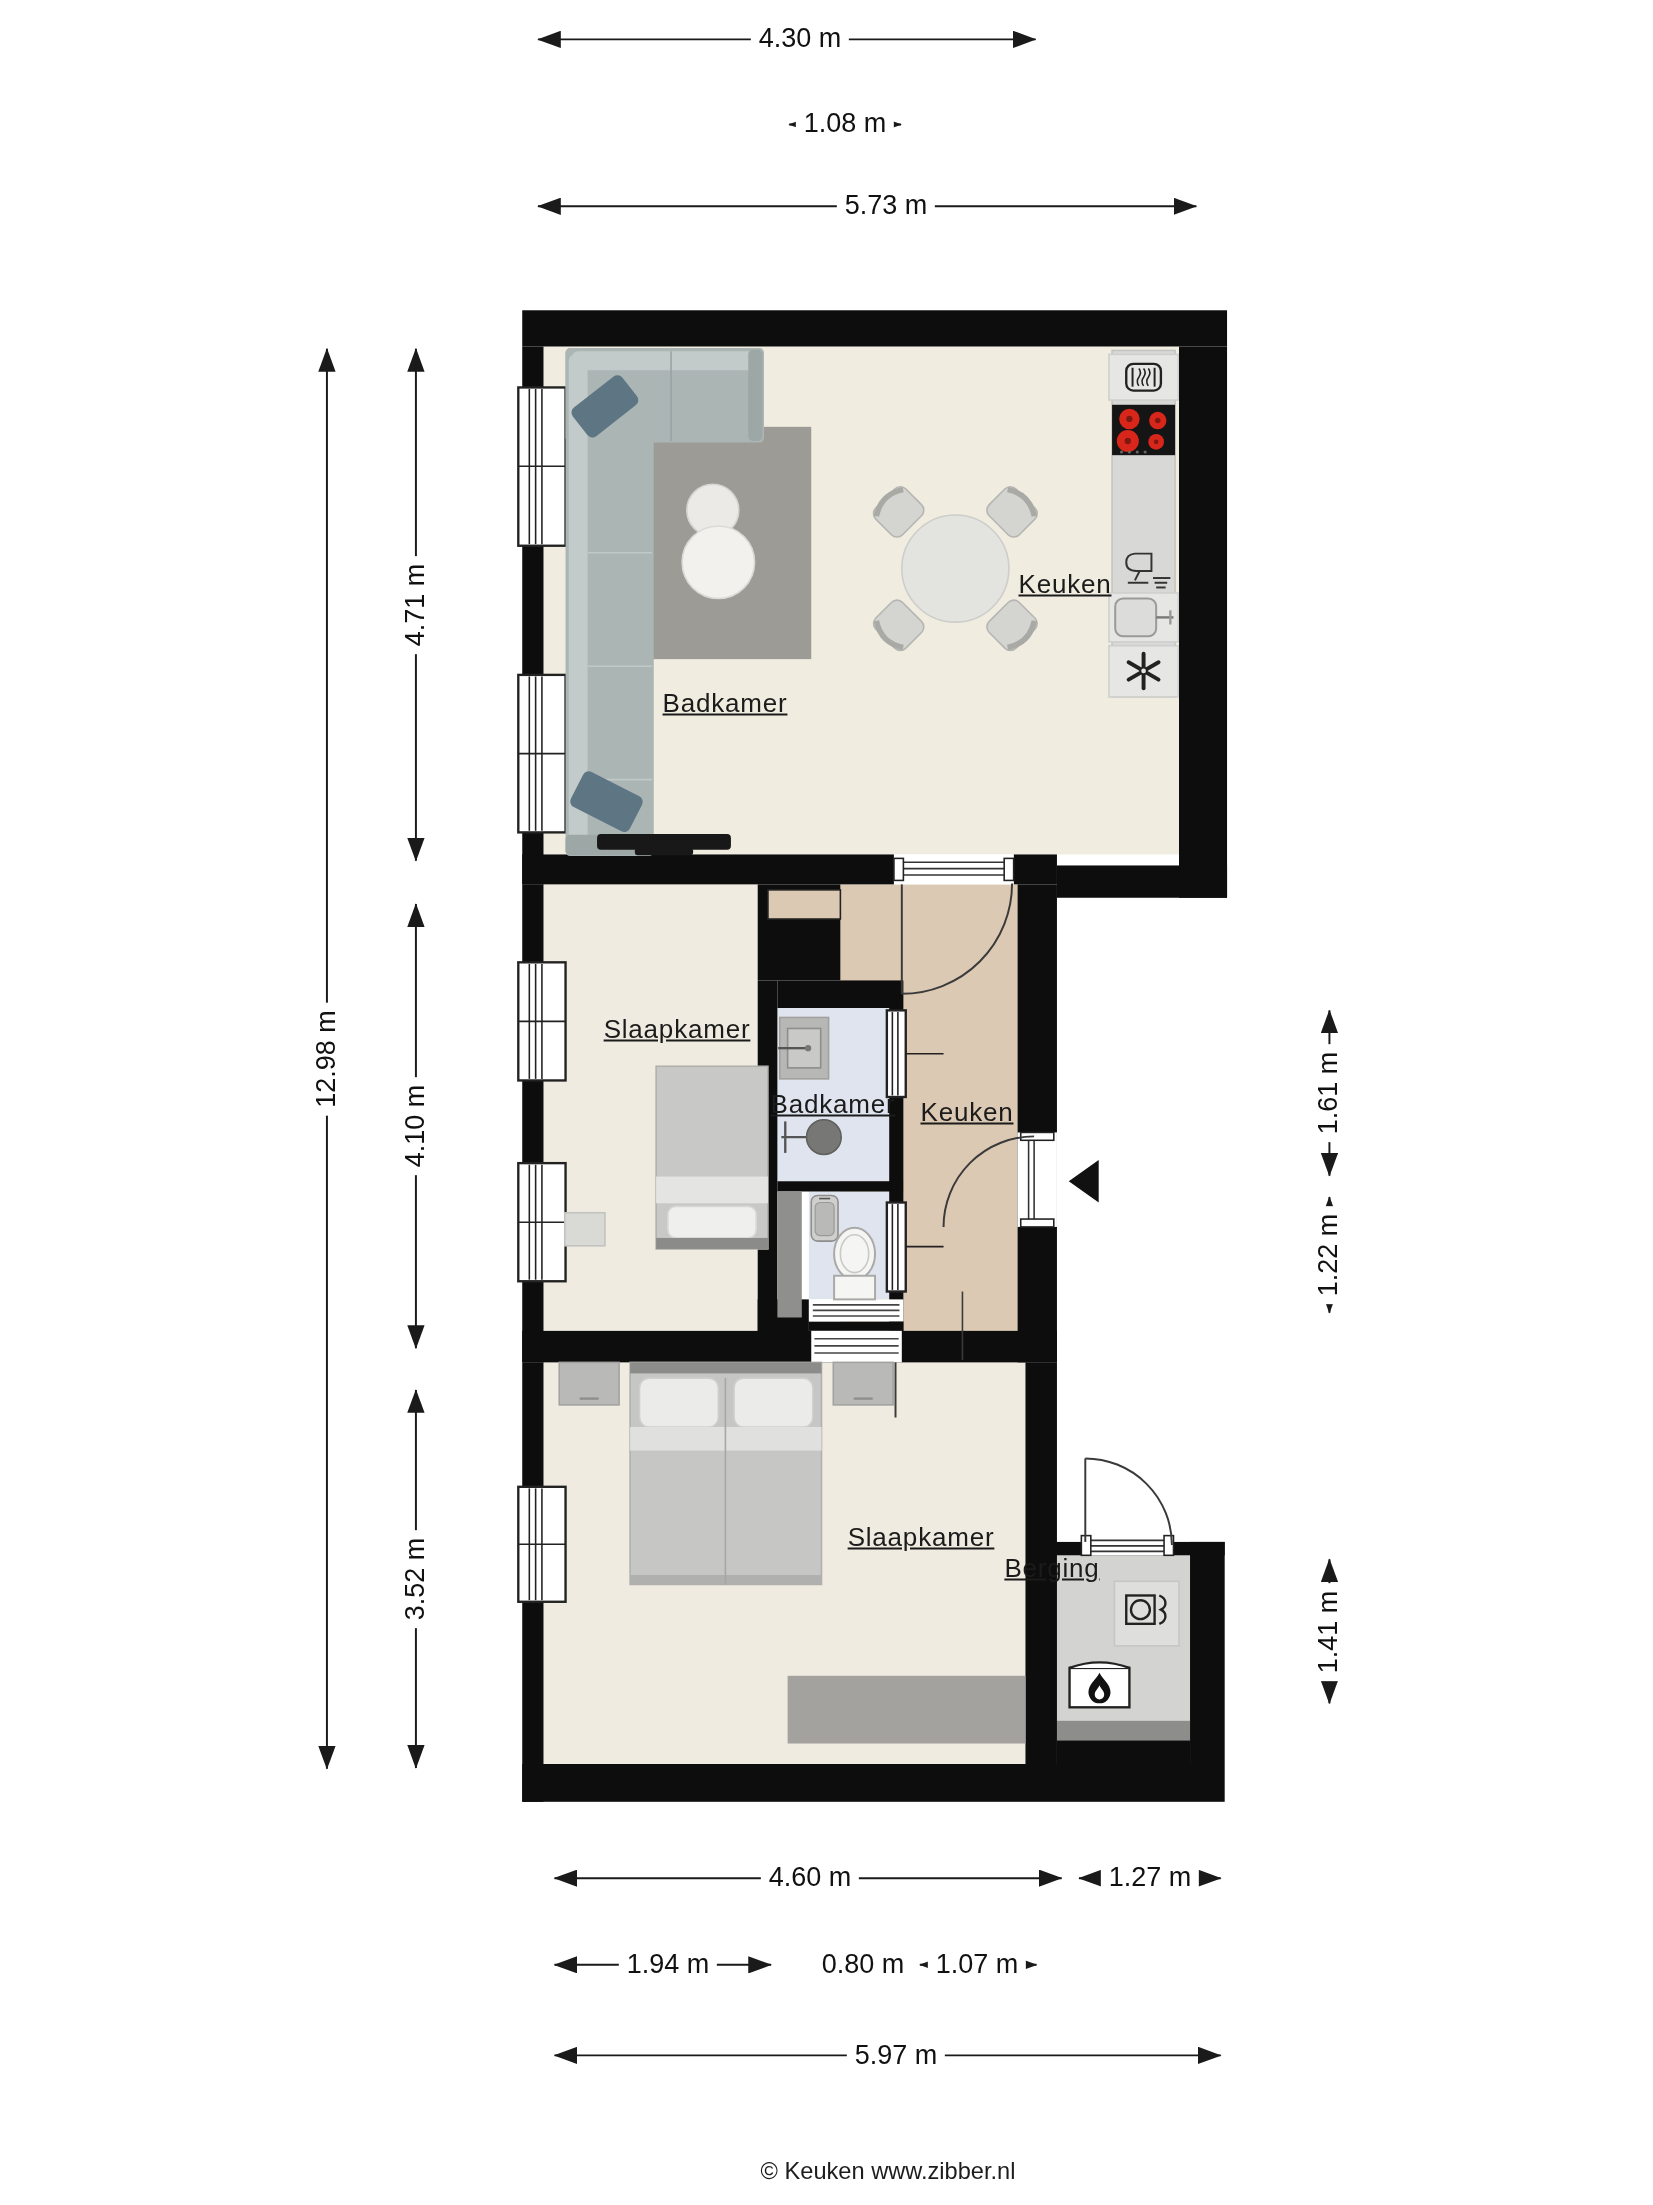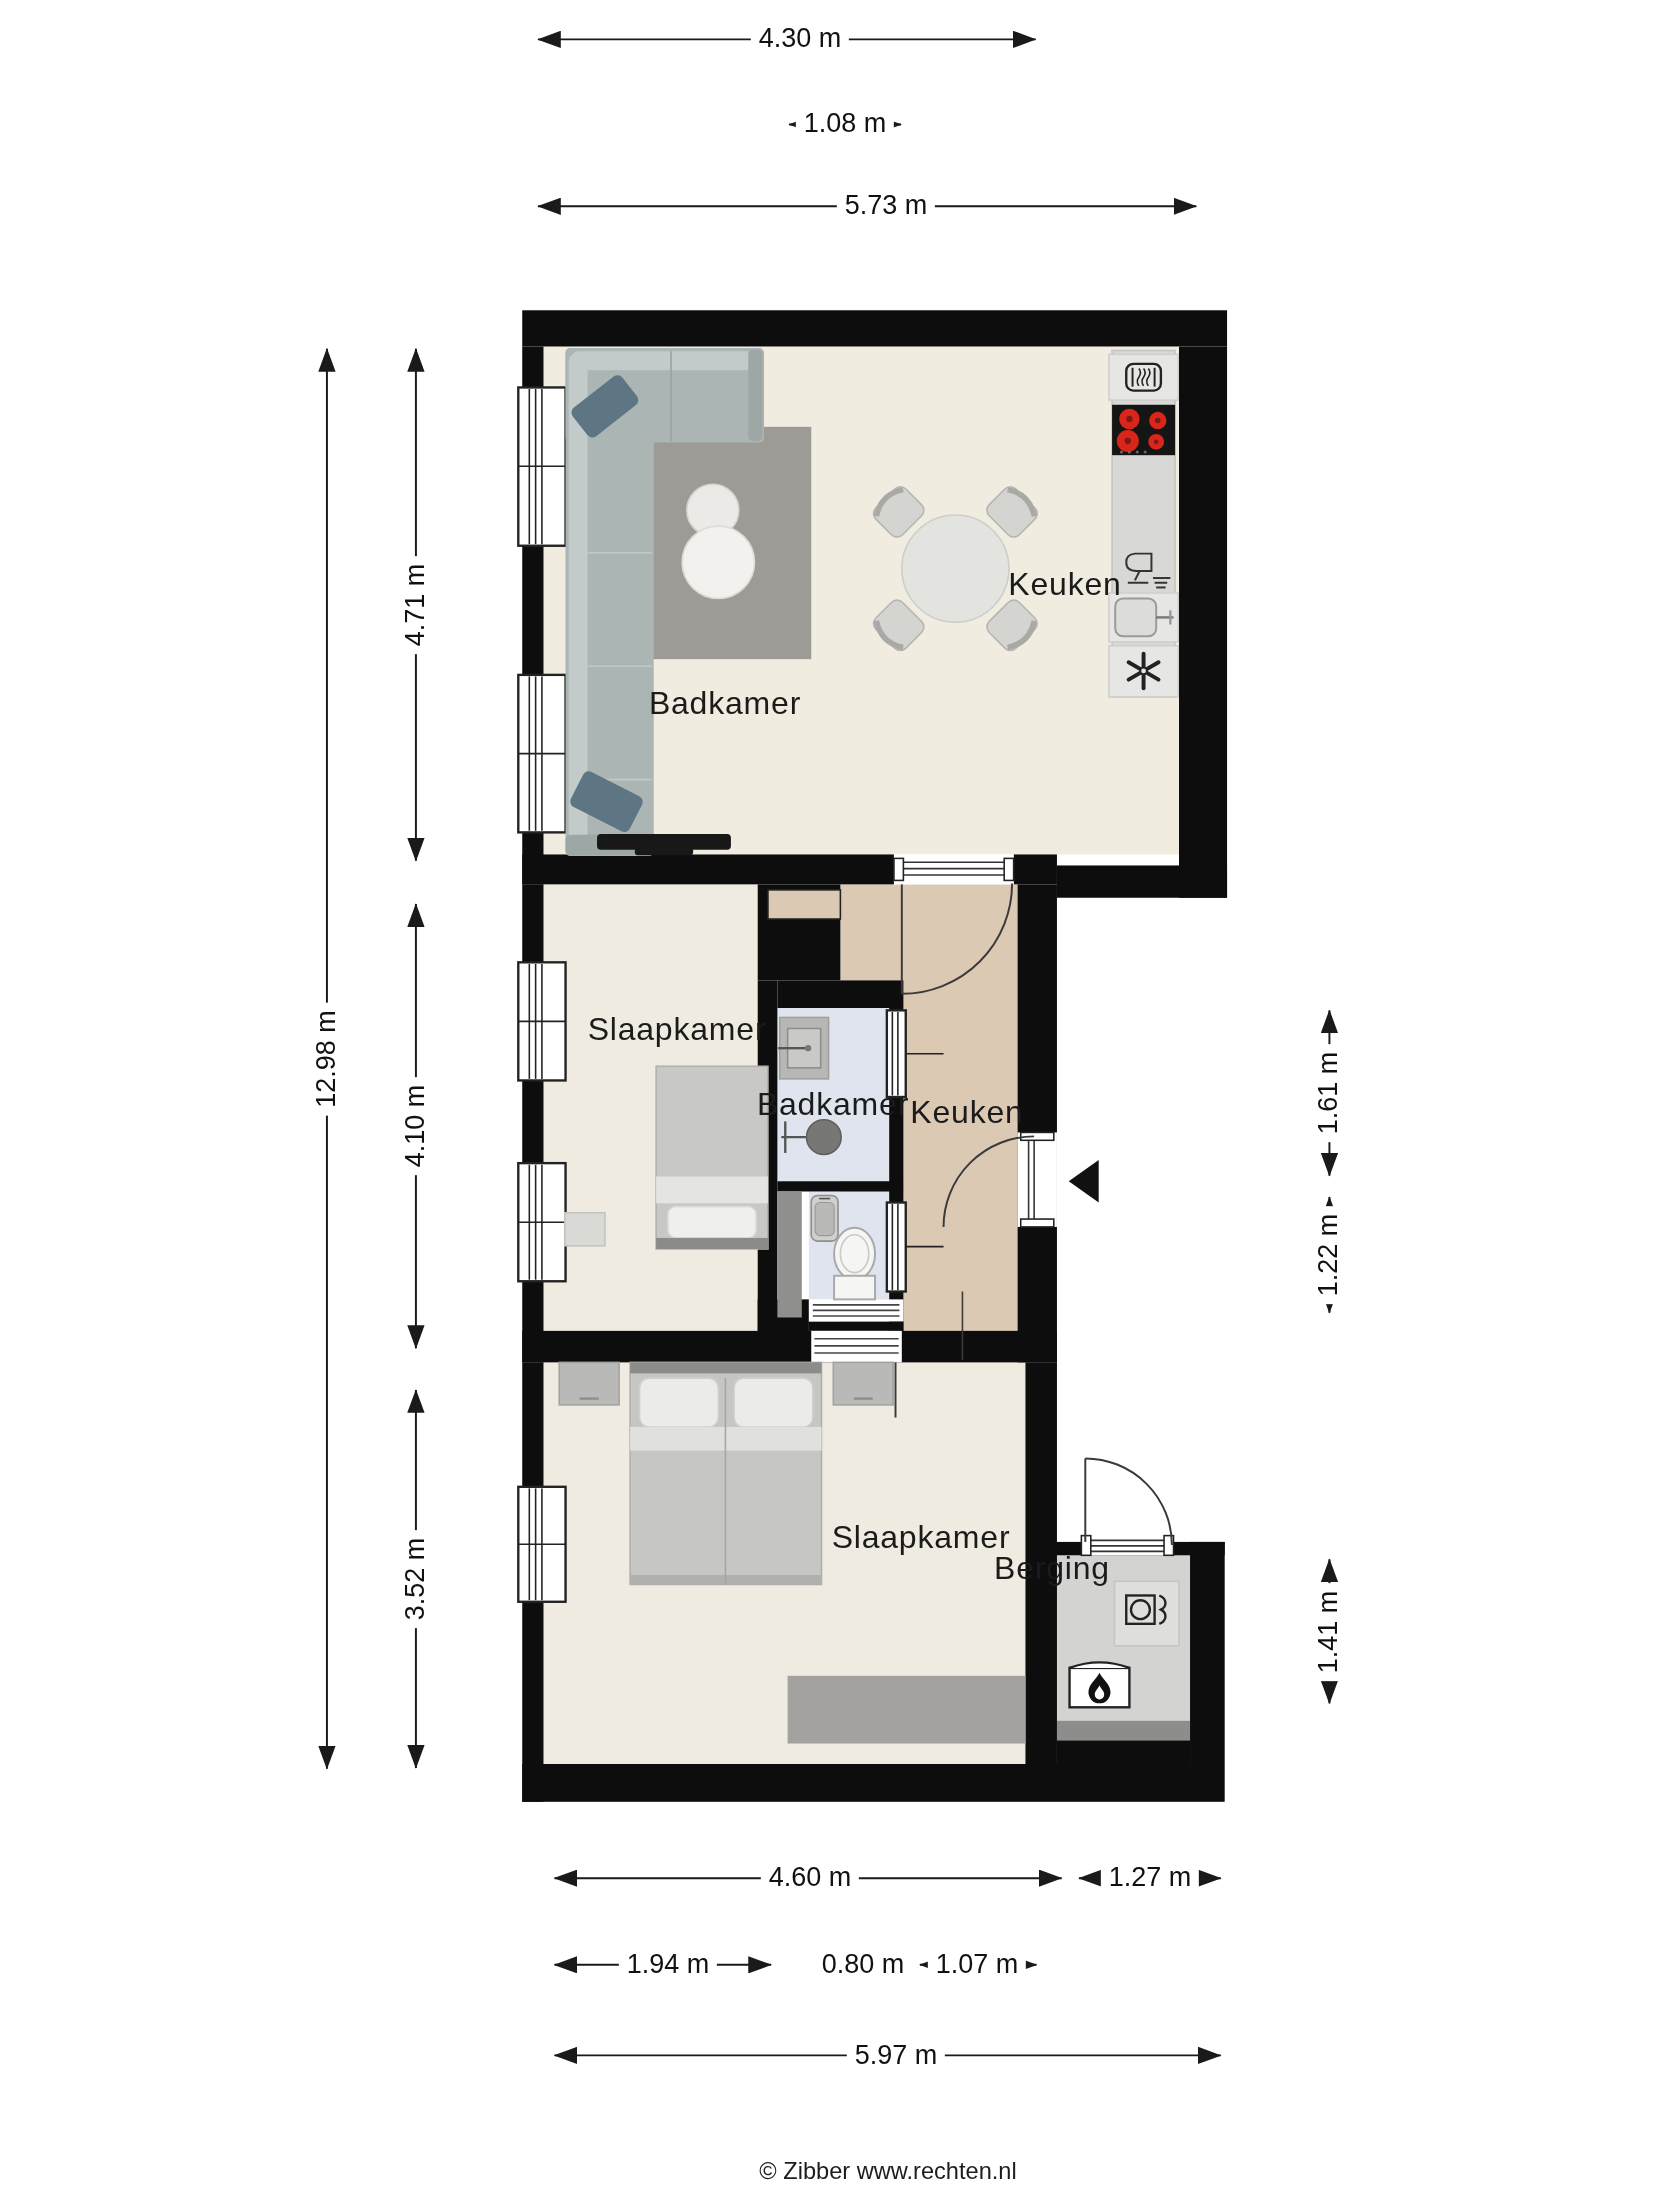--- a/index.html
+++ b/index.html
@@ -1,20 +1,20 @@
 <!DOCTYPE html>
 <html style="font-size:12.6px"><head>
 <meta charset="utf-8">
 <style>
   html,body{margin:0;padding:0;background:#ffffff;}
   body{width:1654px;height:2205px;font-family:"Liberation Sans",sans-serif;}
   #canvas{position:relative;width:1654px;height:2205px;background:#ffffff;overflow:hidden;}
   #plan-svg{position:absolute;left:0;top:0;}
-  .room-label{position:absolute;transform:translate(-50%,-50%);font-size:32px;color:#1b1b1b;
-              white-space:nowrap;letter-spacing:0.8px;}
+  .room-label{position:absolute;transform:translate(-50%,-50%);font-size:26px;color:#1b1b1b;
+              white-space:nowrap;letter-spacing:0.8px;text-decoration:underline;}
   .dim-label{position:absolute;transform:translate(-50%,-50%);font-size:27px;color:#111;
              background:#ffffff;padding:0 7.9px;white-space:nowrap;line-height:1.1;}
   .dim-label.v{transform:translate(-50%,-50%) rotate(-90deg);}
   .footer-line{position:absolute;transform:translate(-50%,-50%);font-size:23.6px;color:#1d1d1d;white-space:nowrap;}
 </style>
 </head>
 <body>
 
 <div id="canvas">
 
@@ -391,16 +391,16 @@
 <div class="dim-label v" style="left:1329px;top:1255px">1.22 m</div>
 <div class="dim-label v" style="left:1329px;top:1632px">1.41 m</div>
 
 <div class="dim-label" style="left:810px;top:1878px">4.60 m</div>
 <div class="dim-label" style="left:1150px;top:1878px">1.27 m</div>
 <div class="dim-label" style="left:668px;top:1965px">1.94 m</div>
 <div class="dim-label" style="left:863px;top:1965px">0.80 m</div>
 <div class="dim-label" style="left:977px;top:1965px">1.07 m</div>
 <div class="dim-label" style="left:896px;top:2056px">5.97 m</div>
 
-<div class="footer-line" style="left:888px;top:2171px">© Zibber www.rechten.nl</div>
+<div class="footer-line" style="left:888px;top:2171px">© Keuken www.zibber.nl</div>
 
 </div>
 
 
 </body></html>

